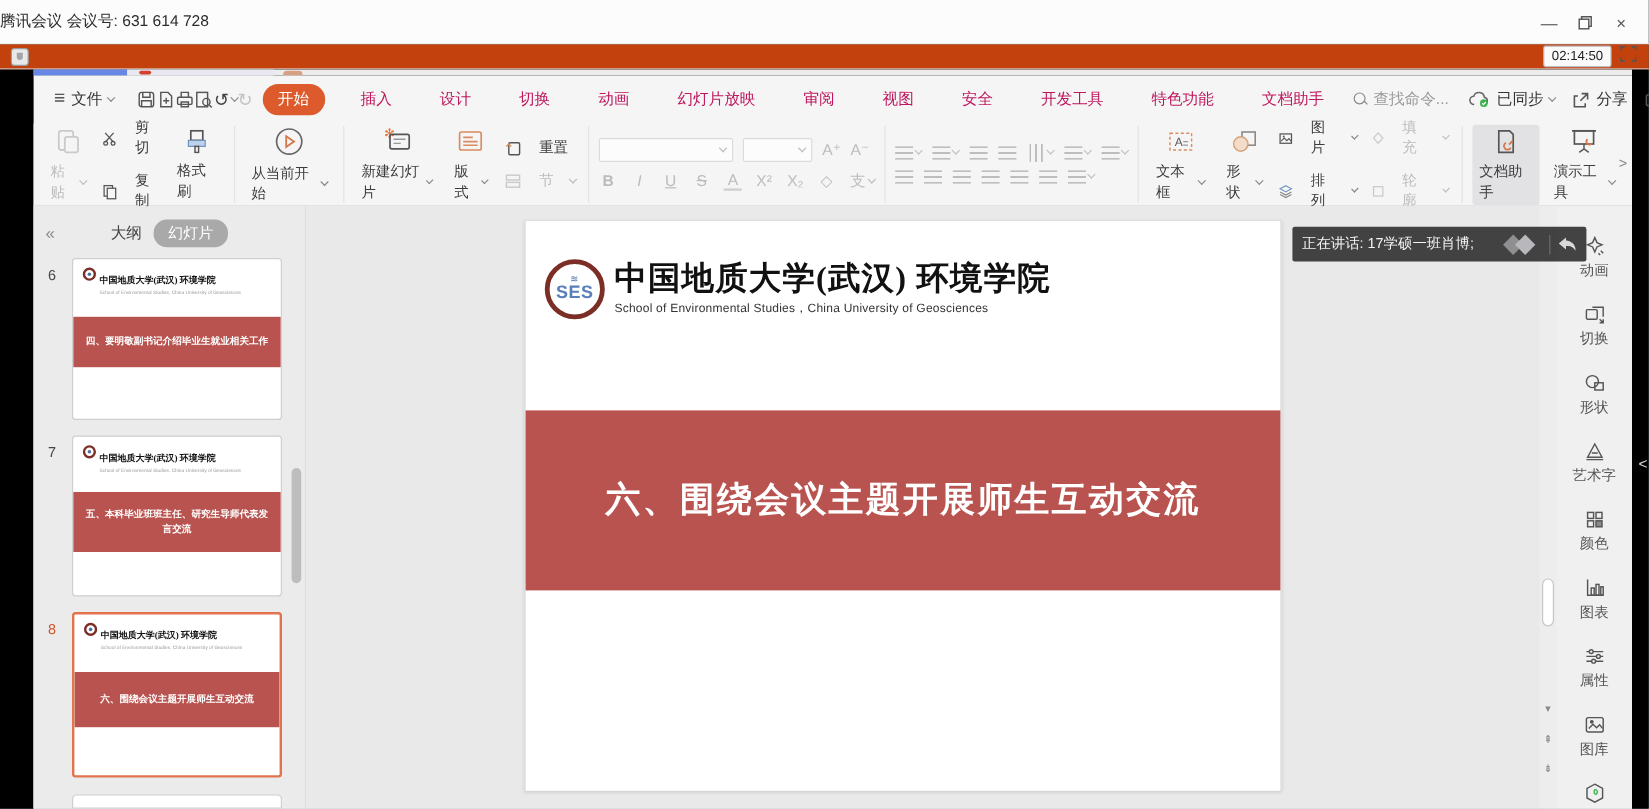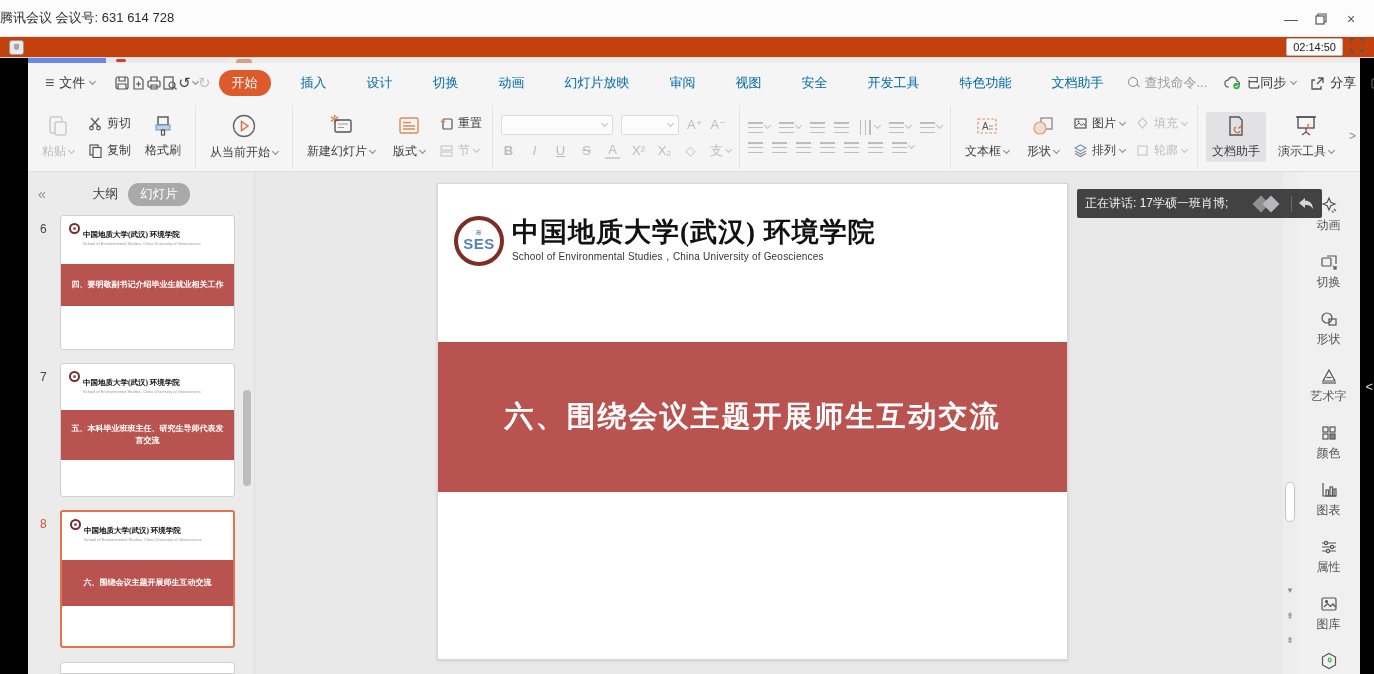--- a/index.html
+++ b/index.html
@@ -31,40 +31,40 @@
 
 
 .menubar{height:40px;display:flex;align-items:center;padding:0 10px;font-size:13px;color:#333;white-space:nowrap}
 .mb-item{display:flex;align-items:center;gap:5px;padding:5px 7px;cursor:default}
 .vdiv{width:1px;height:18px;background:#dcdcdc;margin:0 6px}
 .qicon{width:26px;height:24px;display:flex;align-items:center;justify-content:center;color:#555}
 .qicon svg{display:block}
 .undo-txt{font-size:15px;color:#444}
 .redo-txt{font-size:15px;color:#c3c3c3}
 .tabs{display:flex;align-items:center;gap:20px;margin-left:8px}
-.tab{padding:4px 10px;color:#0369a1;font-size:13px;border-radius:13px}
+.tab{padding:4px 10px;color:#be185d;font-size:13px;border-radius:13px}
 .tab.active{background:#dc5a2b;color:#fff;padding:4px 13px}
 .mb-search{display:flex;align-items:center;gap:5px;color:#9a9a9a;margin-left:14px}
 .mag{position:relative;width:12px;height:12px}
 .mag:before{content:"";position:absolute;left:0;top:0;width:8px;height:8px;border:1.3px solid #8a8a8a;border-radius:50%}
 .mag:after{content:"";position:absolute;left:8px;top:8px;width:4px;height:1.3px;background:#8a8a8a;transform:rotate(45deg)}
 .cv{width:5px;height:5px;border-right:1.2px solid #888;border-bottom:1.2px solid #888;transform:rotate(45deg);display:inline-block;margin-top:-3px}
 .cv.lt{border-color:#c0c0c0}
 .helpc{width:16px;height:16px;border:1.3px solid #666;border-radius:50%;display:flex;align-items:center;justify-content:center;font-size:10px;color:#666}
 .moredots{font-size:13px;color:#666;letter-spacing:0}
 .chevup{width:7px;height:7px;border-left:1.4px solid #666;border-top:1.4px solid #666;transform:rotate(45deg);display:inline-block;margin-top:3px}
 
 
 .ribbon{height:69px;display:flex;align-items:stretch;padding:2px 0;background:#f5f5f6;border-bottom:1px solid #e0e0e1;position:relative}
 .group{display:flex;align-items:center;padding:0 8px;border-right:1px solid #e3e3e4;gap:6px}
 .bigbtn{display:flex;flex-direction:column;align-items:center;justify-content:center;gap:5px;padding:2px 6px;font-size:12px;color:#3d3d3d;border-radius:3px}
 .bigbtn .lab{display:flex;align-items:center;gap:3px}
 .bigbtn.hl{background:#e2e2e4}
 .stack2{display:flex;flex-direction:column;justify-content:center;gap:8px}
-.smallbtn{display:flex;align-items:center;gap:4px;font-size:12px;color:#3d3d3d;padding:1px 2px}
+.smallbtn{display:flex;align-items:center;gap:14px;font-size:12px;color:#3d3d3d;padding:1px 2px}
 .dis{color:#bcbcbc !important}
 .sel{width:112px;height:20px;border:1px solid #dbdbdb;background:#fcfcfc;border-radius:2px;display:flex;align-items:center;justify-content:flex-end;padding:0 5px}
 .sel.sm{width:58px}
 .fontrow{display:flex;align-items:center;gap:8px}
 .fbtn{font-size:13px;color:#bcbcbc;min-width:15px;text-align:center}
 .bars{width:15px;height:11px;display:inline-block;background:repeating-linear-gradient(to bottom,#bdbdbd 0 1.6px,transparent 1.6px 4.8px)}
 .parrow{display:flex;align-items:center;gap:9px}
 .pitem{display:flex;align-items:center;gap:2px}
 .ribbon-exp{position:absolute;right:4px;top:26px;color:#8a8a8a;font-size:12px}
 

